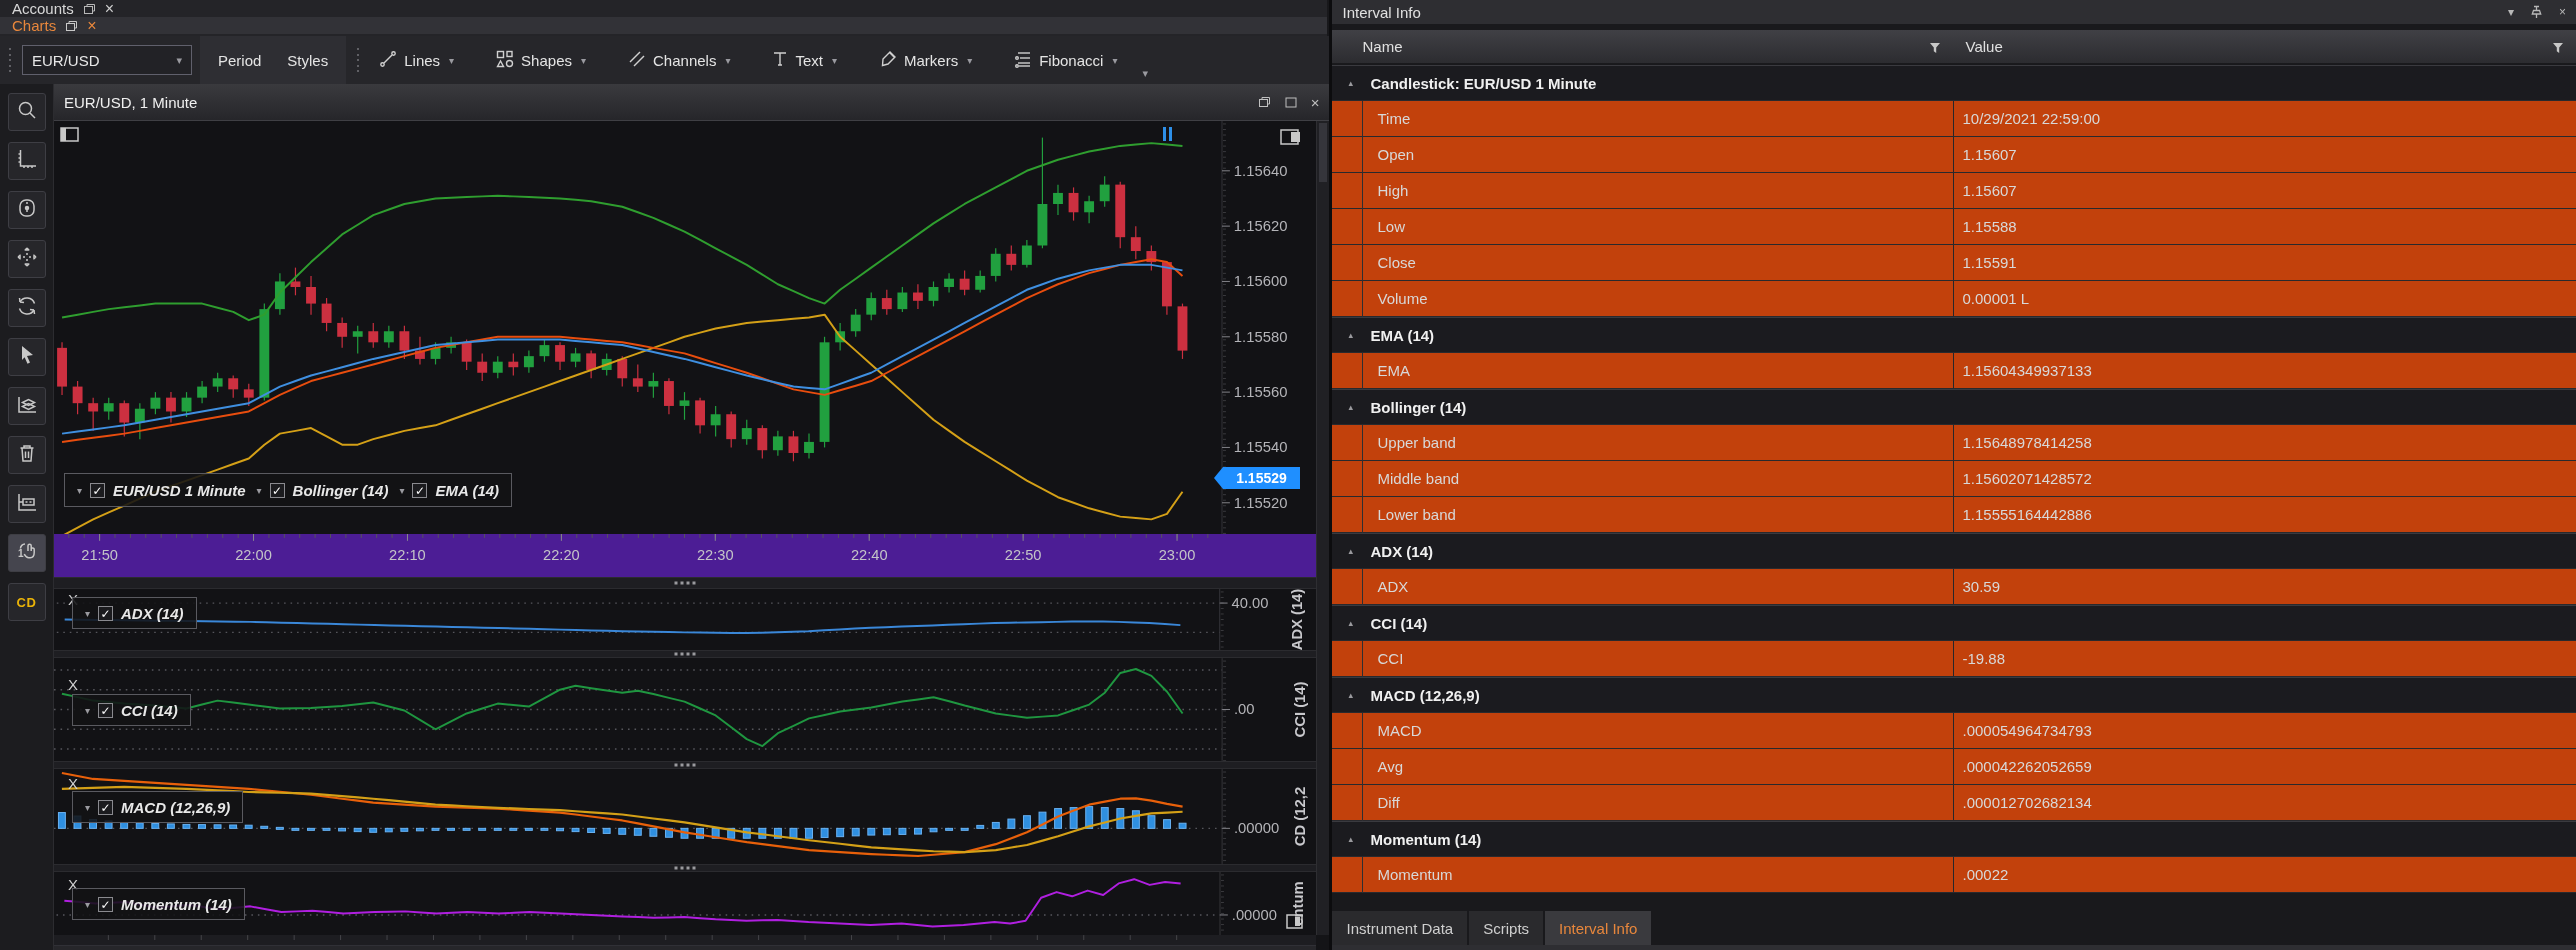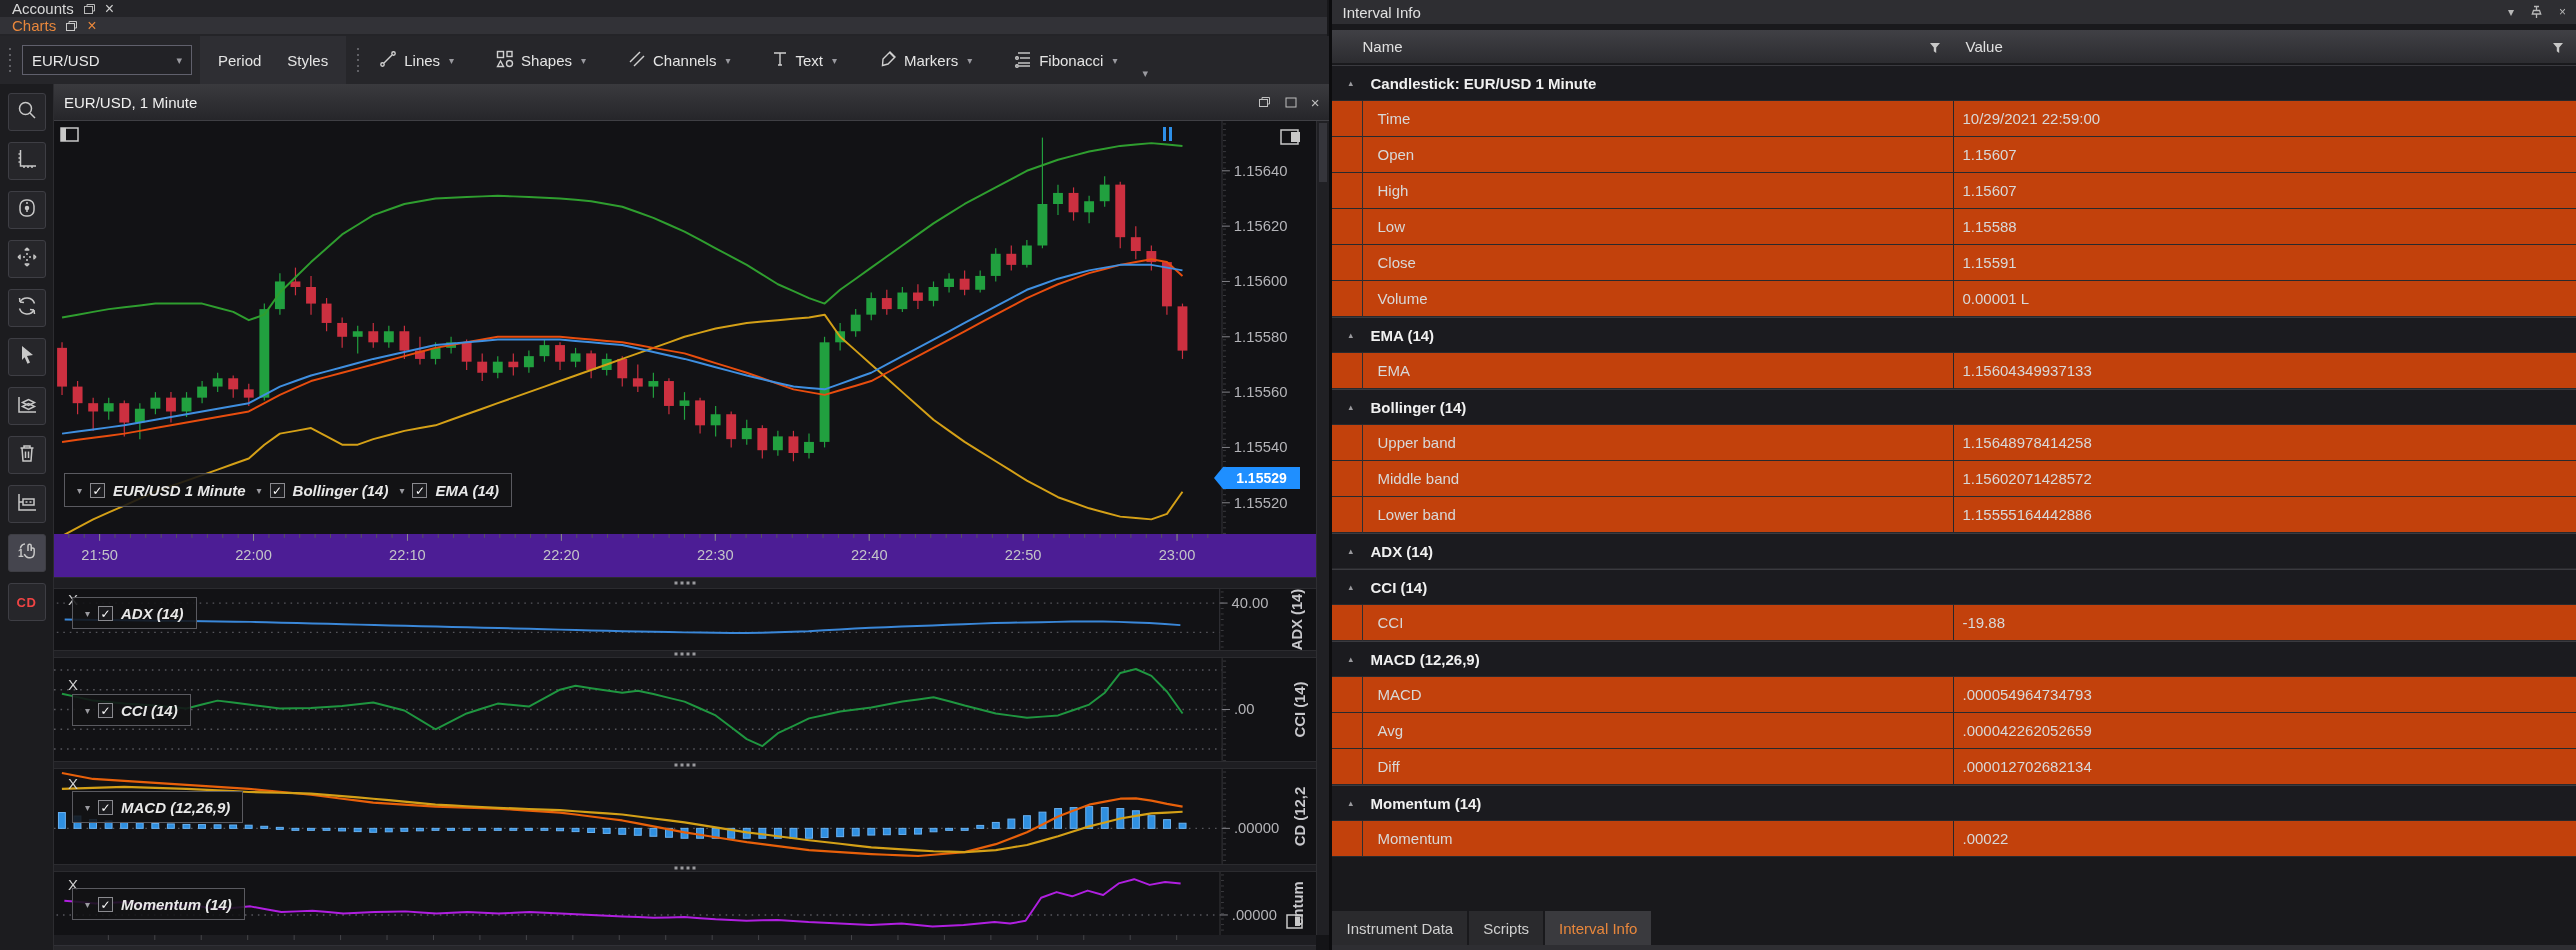--- a/index.html
+++ b/index.html
@@ -36,21 +36,21 @@
   .overflow-btn { color:#9a9aa0; font-size:11px; padding:4px 8px; align-self:flex-end; }
 
   
   .body-row { flex:1; display:flex; min-height:0; }
   .iconbar { width:54px; background:#1c1c1f; border-right:1px solid #2c2c30; display:flex;
     flex-direction:column; align-items:center; padding-top:9px; gap:11px; }
   .ib { width:38px; height:38px; border:1px solid #3e3e44; border-radius:3px; background:#26262a;
     display:flex; align-items:center; justify-content:center; color:#c8c8c8; }
   .ib.active { background:#45454e; }
   .ib svg { stroke:currentColor; fill:none; stroke-width:1.5; }
-  .ib .cdlabel { font-size:13px; font-weight:bold; color:#ef4444; letter-spacing:0.5px; }
+  .ib .cdlabel { font-size:13px; font-weight:bold; color:#eab308; letter-spacing:0.5px; }
 
   .chart-panel { flex:1; position:relative; background:#141417; }
   .chart-header { height:37px; background:linear-gradient(#3a3a3e,#26262a); border-bottom:1px solid #3f3f44;
     display:flex; align-items:center; padding:0 10px; color:#f0f0f0; font-size:15px; }
   .chart-header .spacer { flex:1; }
   .hic { color:#c0c0c0; margin-left:14px; display:flex; align-items:center; font-size:15px; }
   .chart-stack { position:absolute; top:37px; left:0; right:13px; bottom:0; display:flex; flex-direction:column; }
   .vscroll { position:absolute; top:37px; right:0; bottom:16px; width:13px; background:#202024; border-left:1px solid #2e2e32; }
   .vscroll .thumb { position:absolute; top:2px; left:2px; right:2px; height:59px; background:#35353b; }
 
@@ -1056,20 +1056,24 @@
           <span class="val">1.15602071428572</span>
         </div>
         <div class="irow data">
           <span class="dname">Lower band</span>
           <span class="val">1.15555164442886</span>
         </div>
         <div class="irow grp">
           <span class="garrow">▴</span>
           <span class="gname">ADX (14)</span>
         </div>
+        <div class="irow data">
+          <span class="dname">ADX</span>
+          <span class="val">30.59</span>
+        </div>
         <div class="irow grp">
           <span class="garrow">▴</span>
           <span class="gname">CCI (14)</span>
         </div>
         <div class="irow data">
           <span class="dname">CCI</span>
           <span class="val">-19.88</span>
         </div>
         <div class="irow grp">
           <span class="garrow">▴</span>

